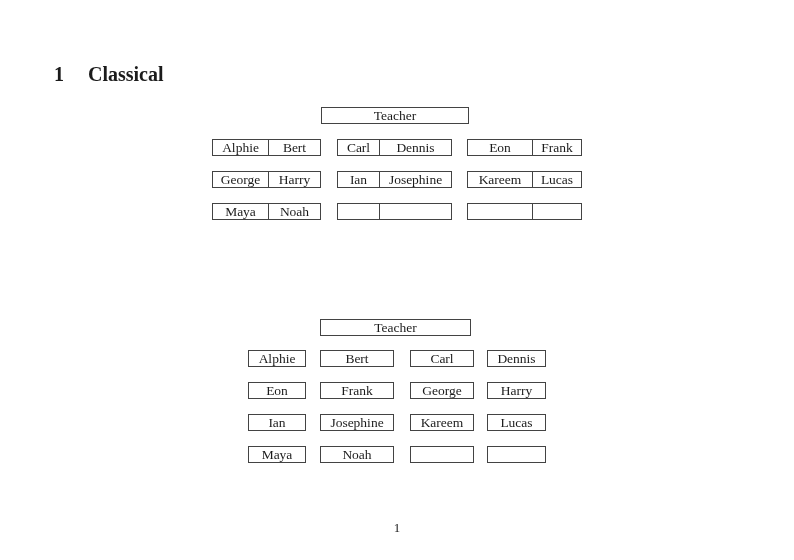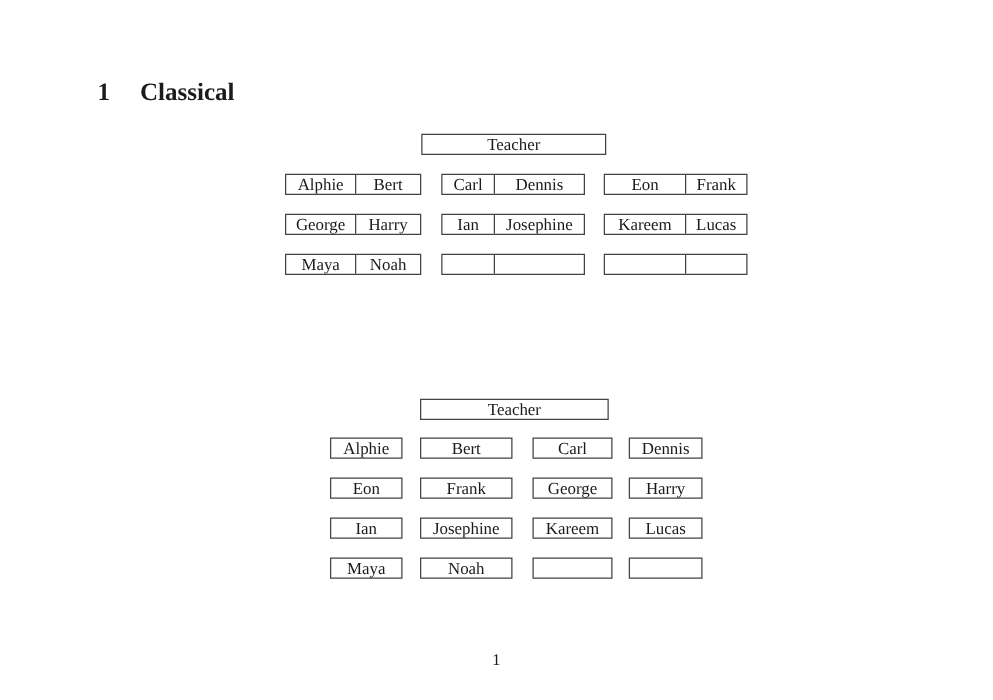--- a/index.html
+++ b/index.html
@@ -7,38 +7,37 @@
     position: relative;
     width: 794px;
     height: 560px;
     background: #ffffff;
     font-family: "Liberation Serif", "DejaVu Serif", serif;
     color: #1b1b1b;
     overflow: hidden;
   }
   .heading {
     position: absolute;
-    left: 78px;
+    left: 54px;
     font-weight: bold;
     font-size: 20px;
     line-height: 20px;
     white-space: nowrap;
   }
   .sec-num { display: inline-block; width: 34px; }
   .box {
     position: absolute;
     height: 17px;
     box-sizing: border-box;
     border: 1px solid #434343;
     display: flex;
     align-items: flex-start;
     font-size: 13.5px;
     line-height: 15px;
     background: #ffffff;
-    margin-left: 16px;
   }
   .box .cell {
     display: flex;
     align-items: center;
     justify-content: center;
     height: 100%;
     box-sizing: border-box;
     overflow: hidden;
     white-space: nowrap;
   }

